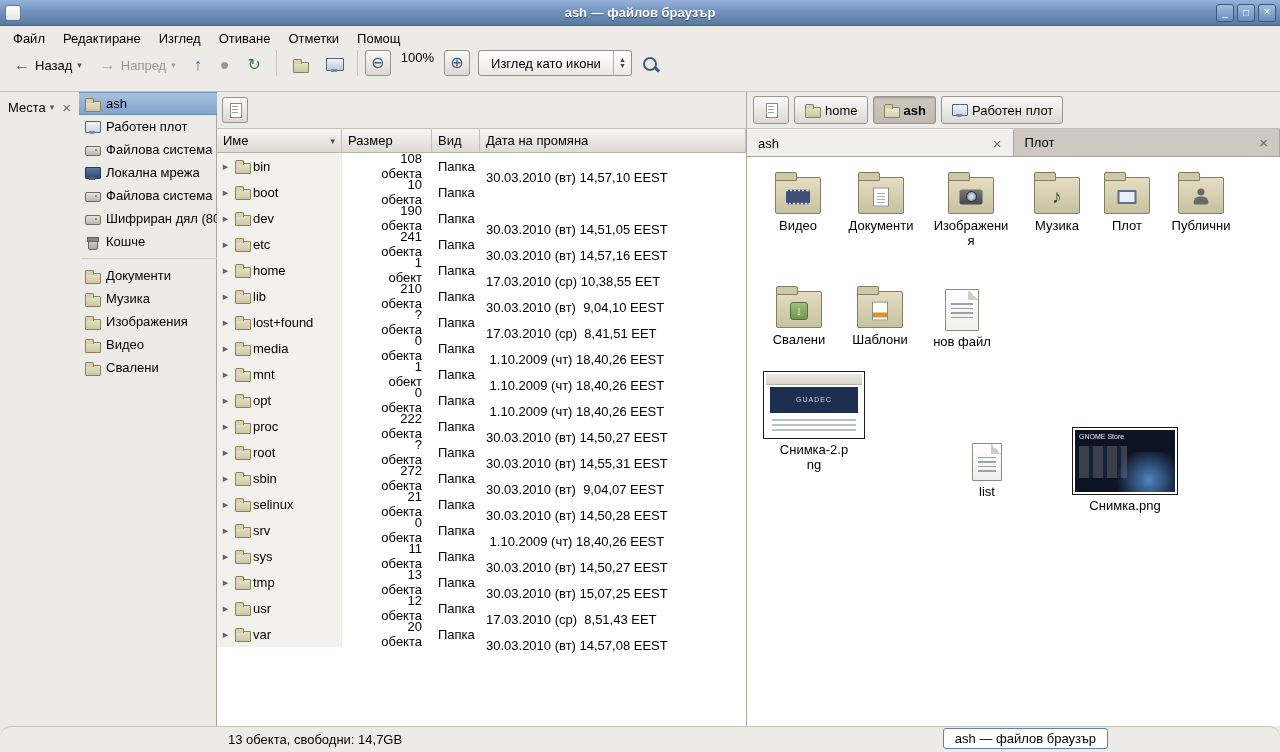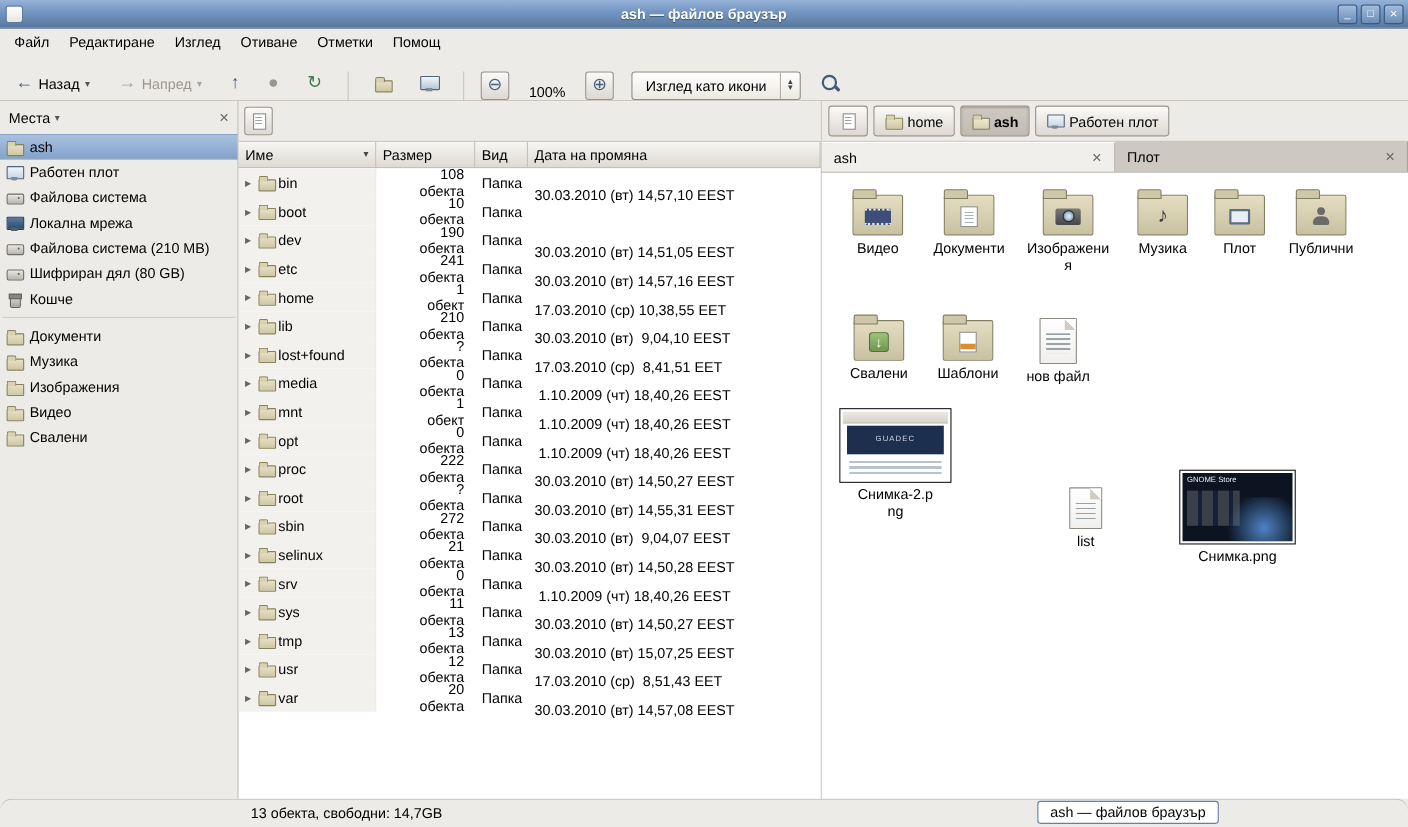--- a/index.html
+++ b/index.html
@@ -21,21 +21,21 @@
   .win-btn{width:18px;height:18px;border:1px solid #3a597f;border-radius:3px;background:linear-gradient(#a3bcdc,#6b8db8);color:#fff;font-size:10px;line-height:15px;text-align:center;}
   .win-btn.min::before{content:"_";}
   .win-btn.max::before{content:"□";}
   .win-btn.close::before{content:"×";font-size:12px;}
 
   
   .menubar{height:24px;display:flex;align-items:center;padding-left:4px;background:#edebe7;}
   .menu-item{padding:3px 9px;}
 
   
-  .toolbar{height:42px;border-bottom:1px solid #c6c2bb;display:flex;align-items:flex-end;padding:0 6px;gap:10px;background:#edebe7;}
+  .toolbar{height:42px;border-bottom:1px solid #c6c2bb;display:flex;align-items:flex-start;padding:0 6px;gap:2px;background:#edebe7;}
   .tbtn{height:30px;display:flex;align-items:center;gap:5px;padding:0 7px;border:1px solid transparent;border-radius:3px;}
   .tbtn.disabled{color:#9b978f;}
   .glyph{font-size:16px;line-height:1;color:#44617e;}
   .tbtn.disabled .glyph{color:#a8a49c;}
   .i-back::before{content:"←";}
   .i-fwd::before{content:"→";}
   .i-up::before{content:"↑";}
   .i-stop::before{content:"●";color:#9a978f;}
   .i-reload::before{content:"↻";color:#3e7a4e;}
   .i-zoomout::before{content:"⊖";}
@@ -50,21 +50,21 @@
   .combo .val{padding:0 12px;}
   .combo .spin{width:18px;height:100%;border-left:1px solid #b4afa6;display:flex;flex-direction:column;align-items:center;justify-content:center;font-size:7px;line-height:6px;color:#444;}
   .i-search{width:18px;height:18px;position:relative;display:inline-block;}
   .i-search::before{content:"";position:absolute;left:1px;top:1px;width:10px;height:10px;border:2px solid #3e5a7c;border-radius:50%;}
   .i-search::after{content:"";position:absolute;left:12px;top:12px;width:6px;height:3px;background:#3e5a7c;transform:rotate(45deg);border-radius:1px;}
 
   
   .main{position:absolute;top:92px;left:0;right:0;bottom:26px;display:flex;}
 
   
-  .sidebar{width:217px;background:#edebe7;border-right:1px solid #aba79f;display:flex;flex-direction:column;flex:none;}
+  .sidebar{width:217px;background:#edebe7;border-right:1px solid #aba79f;display:flex;flex-direction:row;flex:none;}
   .sb-head{height:30px;display:flex;align-items:center;padding:0 8px;gap:4px;}
   .sb-spacer{flex:1;}
   .x-btn{color:#6a675f;font-size:13px;}
   .x-btn::before{content:"×";font-size:15px;}
   .sb-item{height:23px;display:flex;align-items:center;gap:6px;padding:0 6px 0 5px;}
   .sb-item.selected{background:linear-gradient(#a9c1de,#82a3ca);border-top:1px solid #7295bf;border-bottom:1px solid #6c8fba;}
   .sb-sep{height:1px;background:#cfccc5;margin:5px 2px;}
   .sb-label{white-space:nowrap;}
 
   

